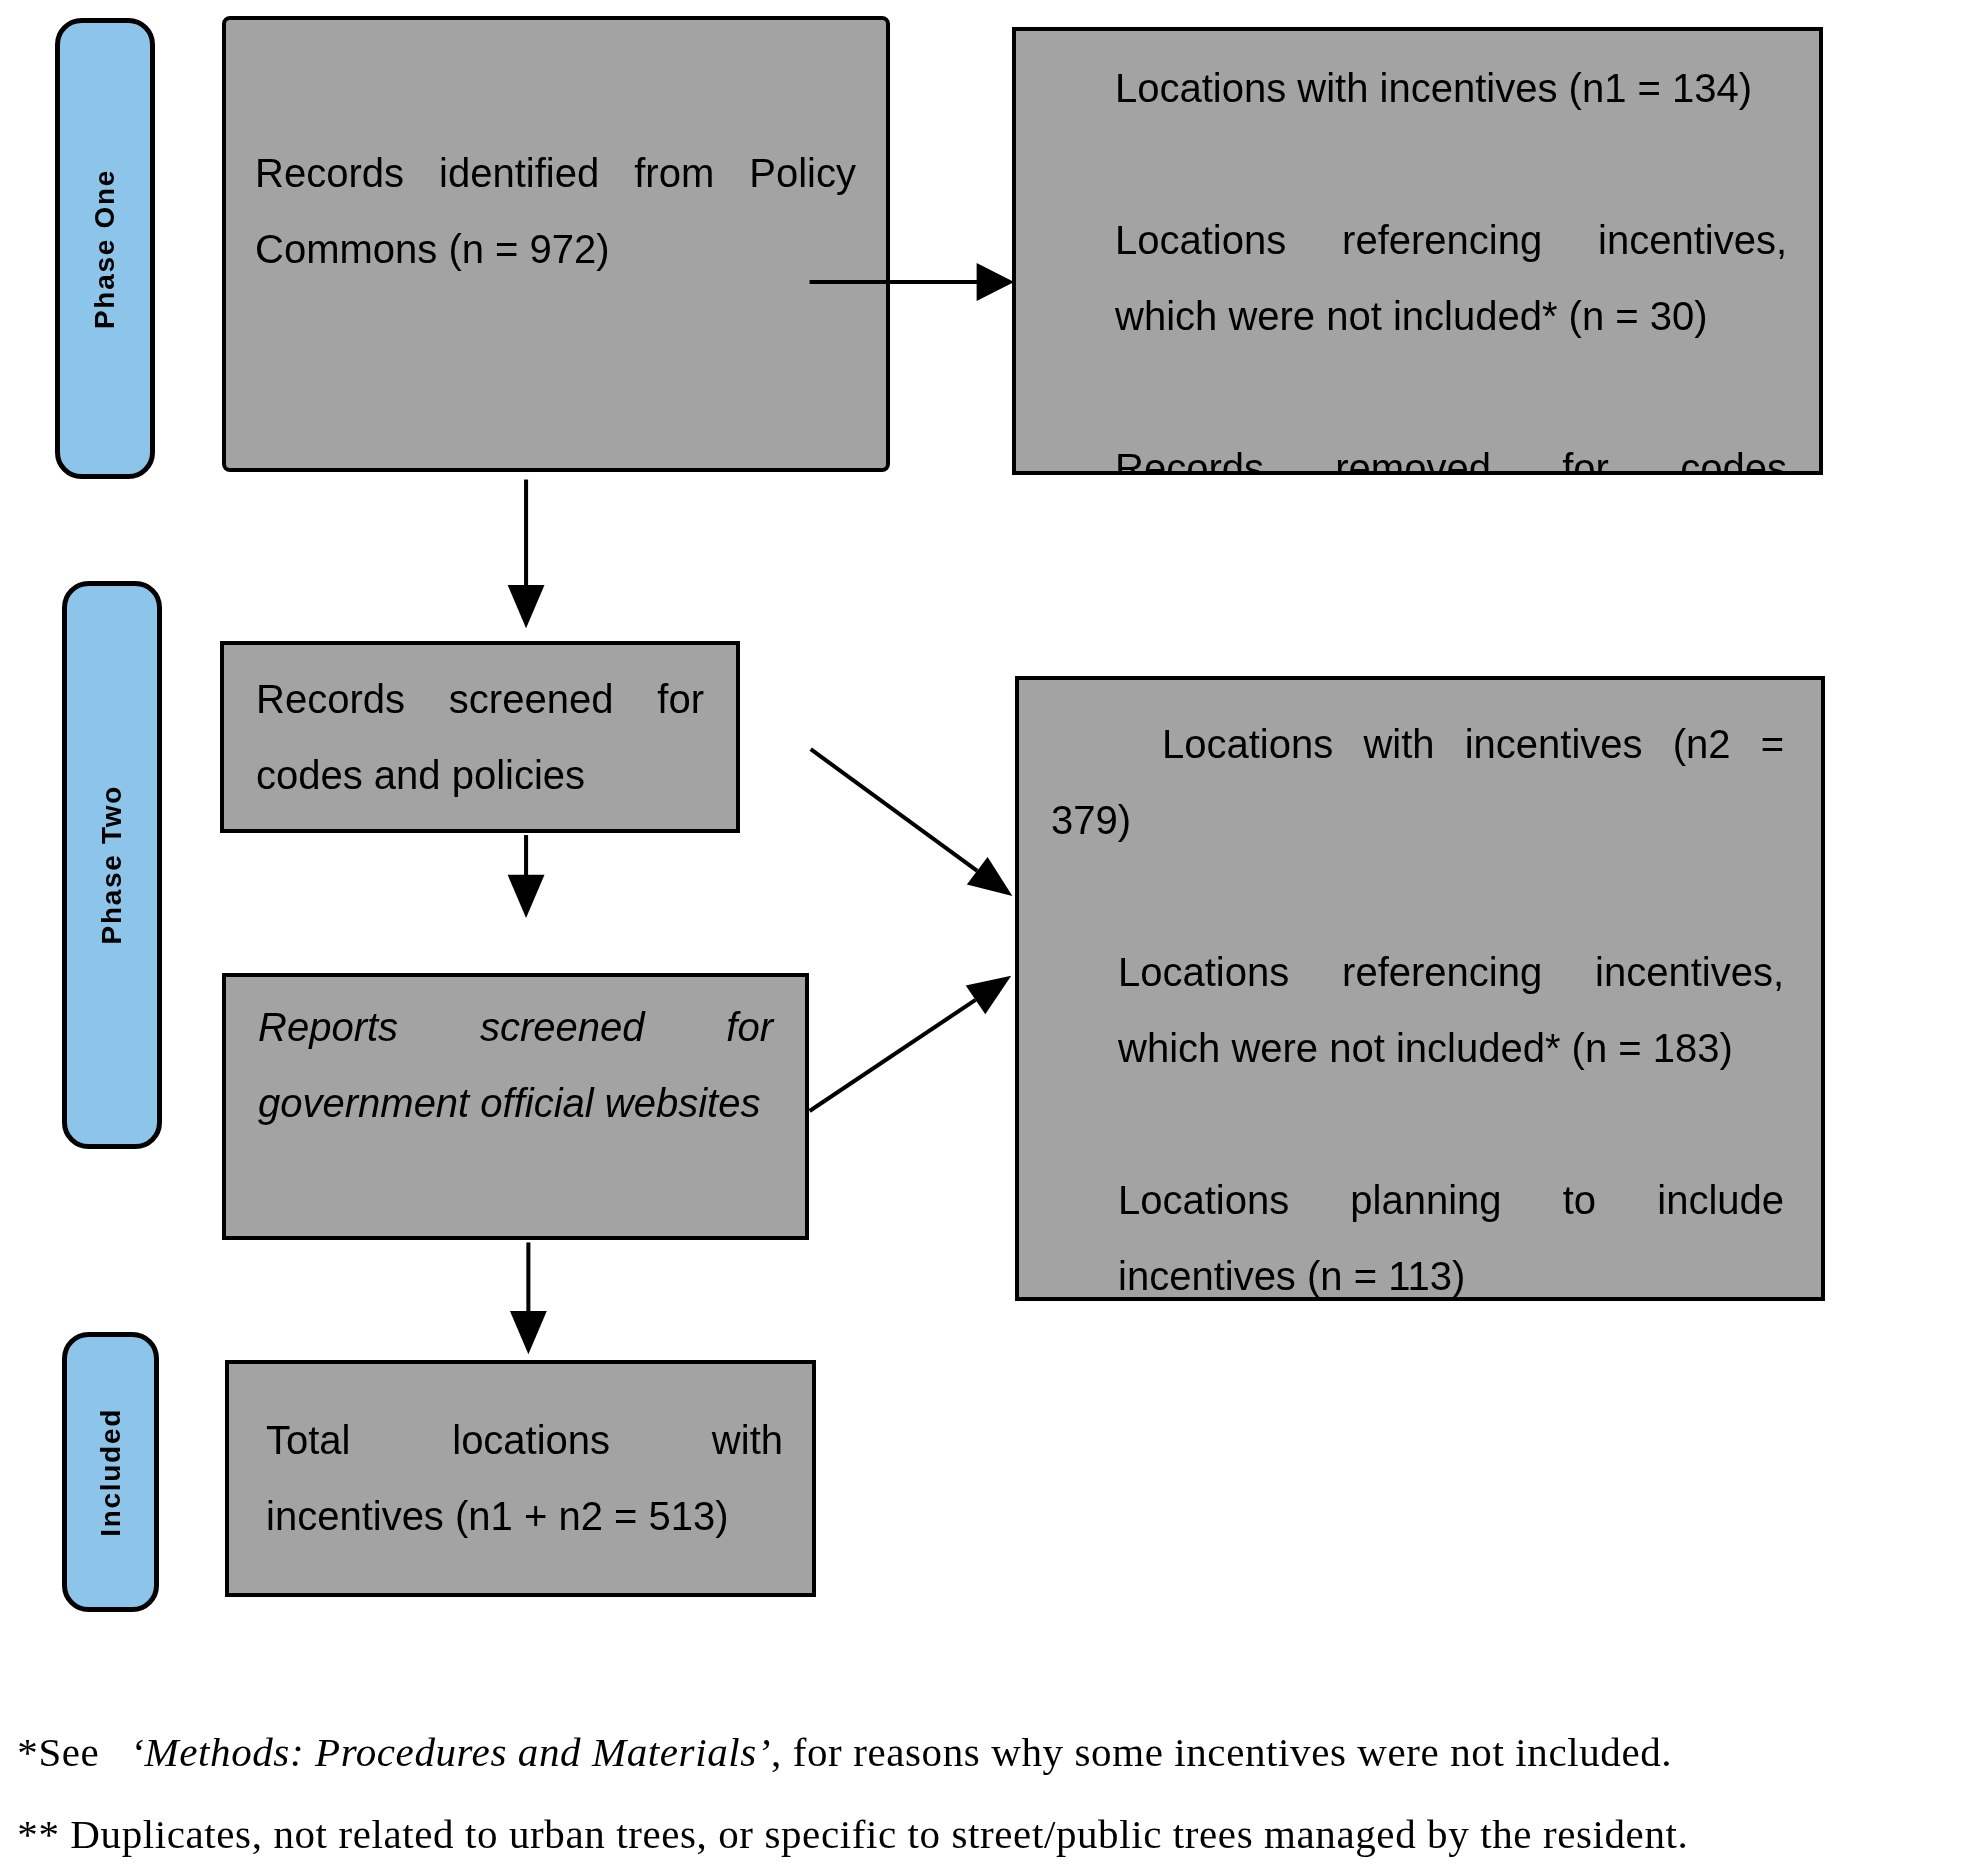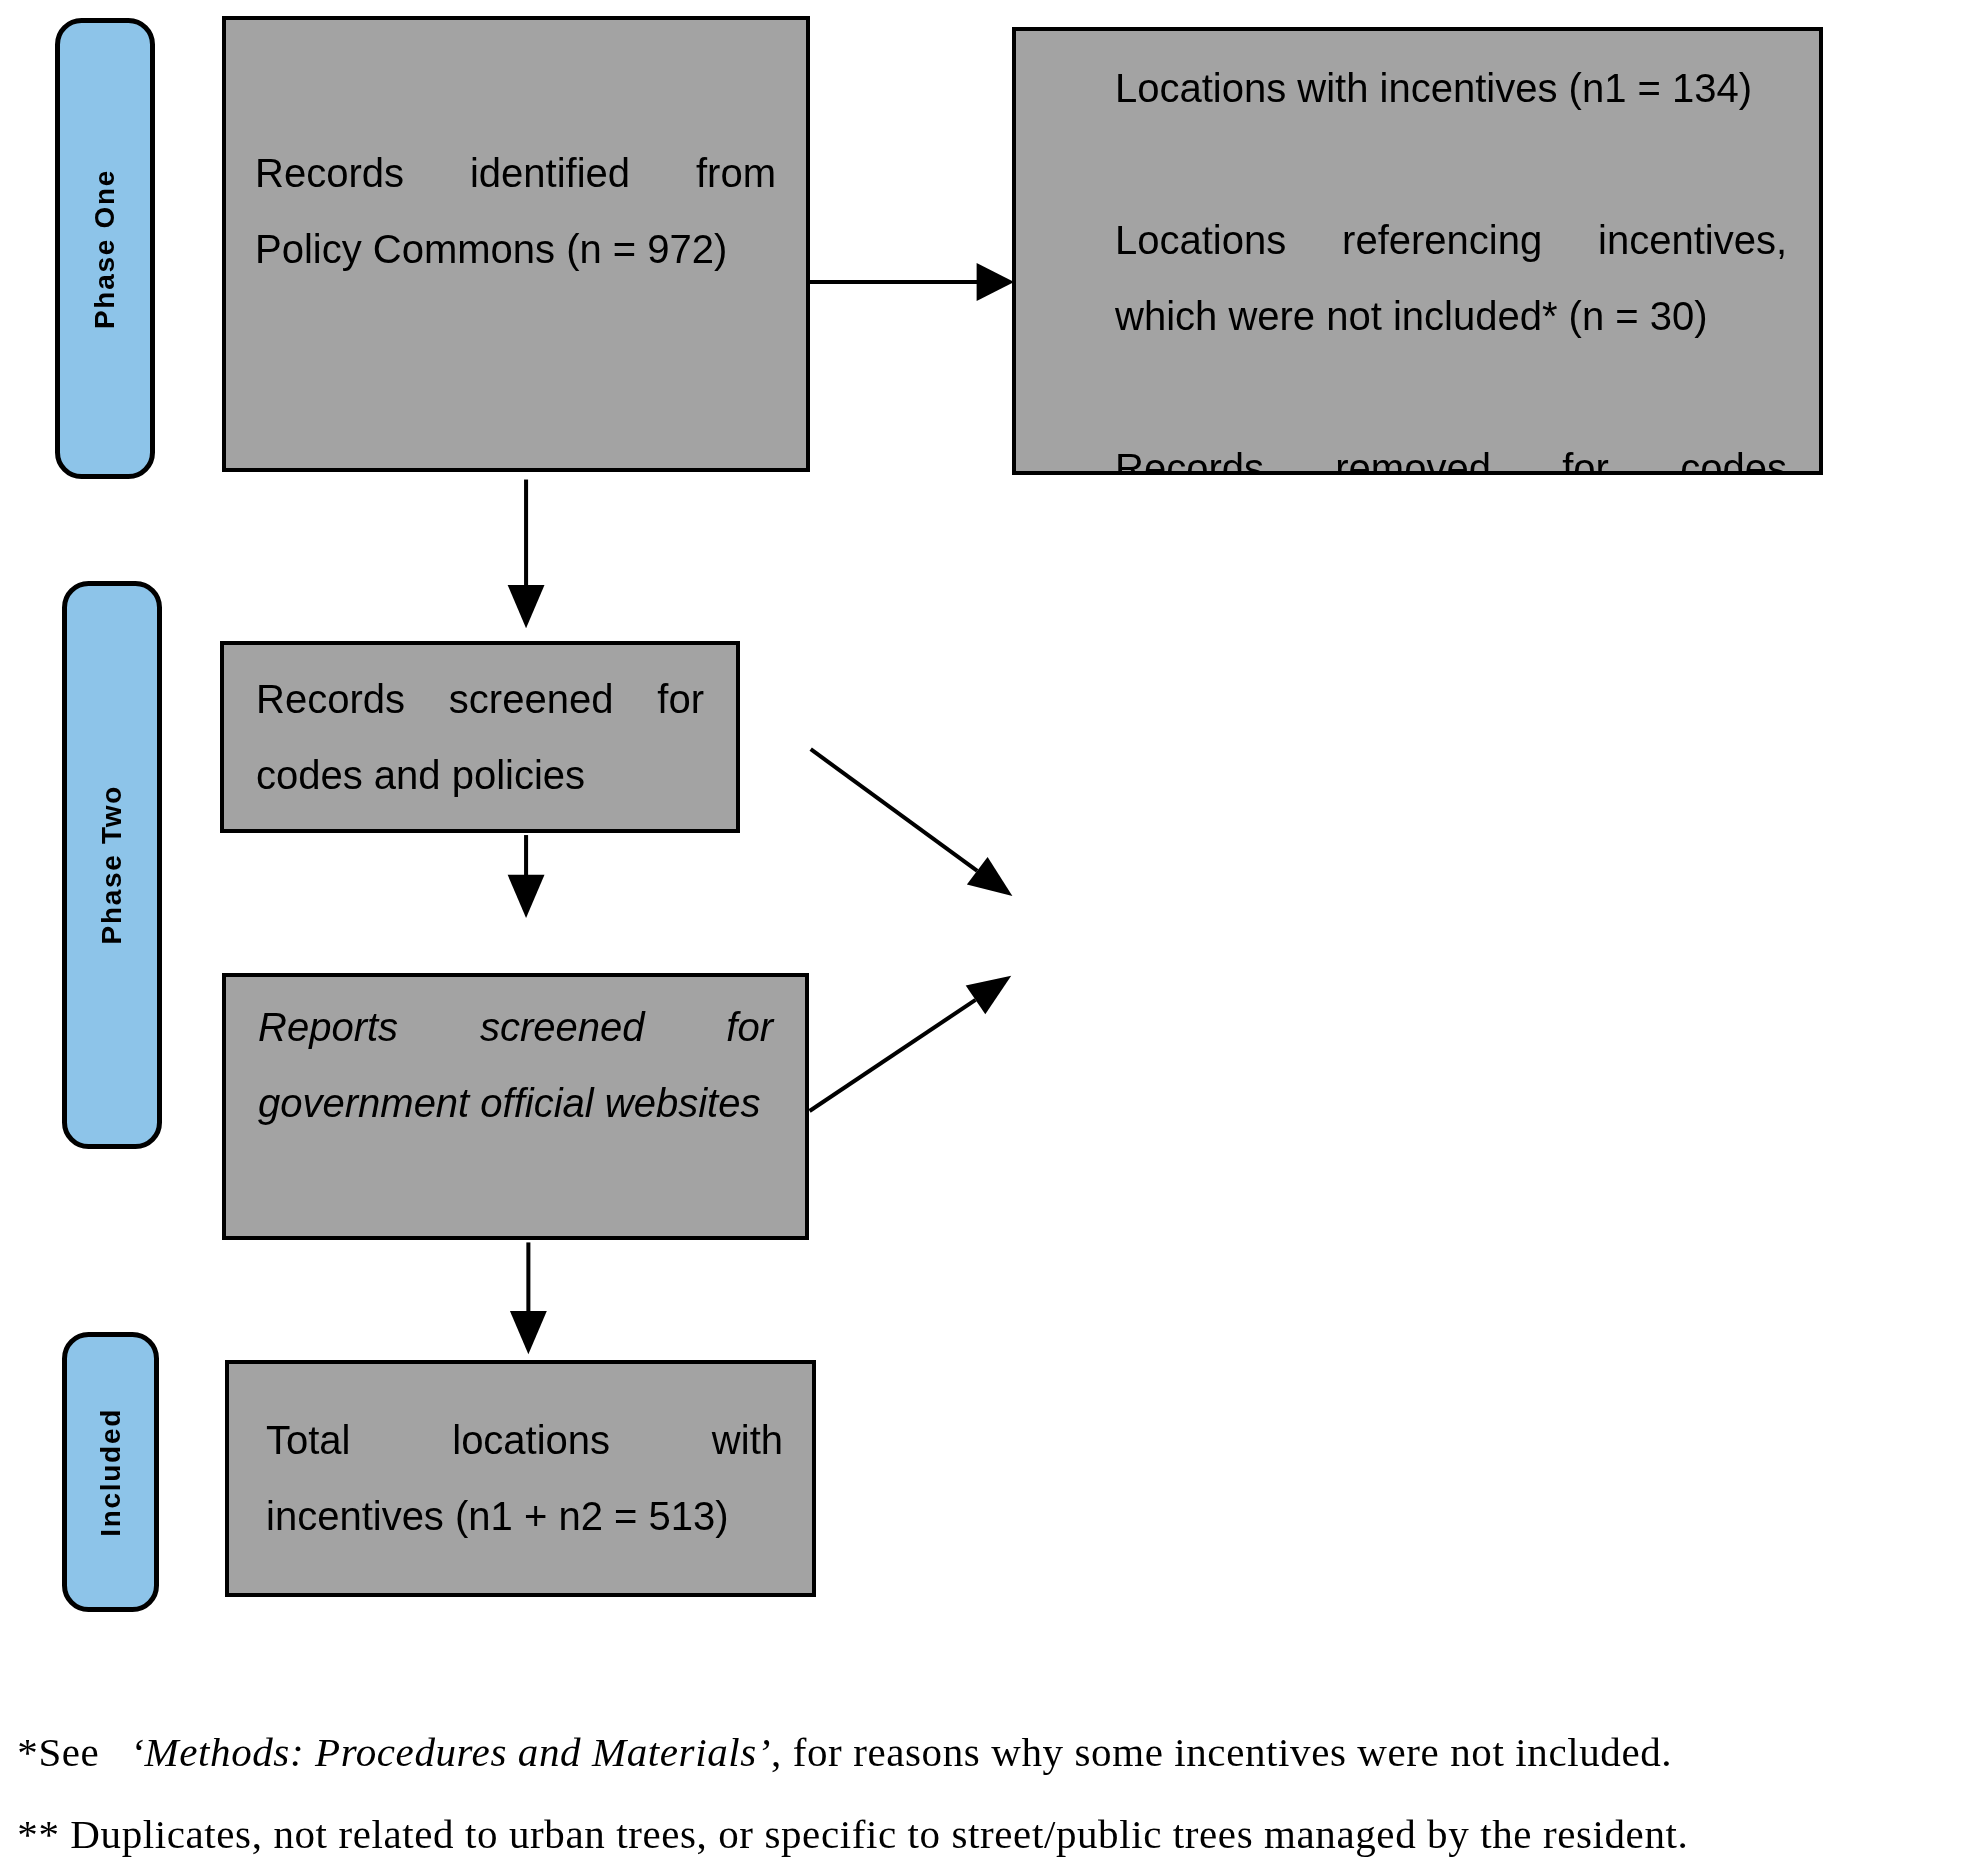--- a/index.html
+++ b/index.html
@@ -88,38 +88,43 @@
   <div class="pill" style="left:55px; top:18.4px; width:100px; height:461px;">
     <span class="pill-label">Phase One</span>
   </div>
   <div class="pill" style="left:62px; top:581px; width:100px; height:568px;">
     <span class="pill-label">Phase Two</span>
   </div>
   <div class="pill" style="left:62px; top:1332px; width:97px; height:280px;">
     <span class="pill-label">Included</span>
   </div>
 
-  <div class="box" id="box-records-identified" style="left:222px; top:16px; width:588px; height:456px;">
+  <div class="box" id="box-records-identified" style="left:222px; top:16px; width:668px; height:456px;border-radius:8px;">
     <p>Records identified from Policy Commons (n = 972)</p>
   </div>
 
   <div class="box" id="box-phase-one-outcomes" style="left:1012px; top:26.5px; width:811px; height:448px;">
     <p>Locations with incentives (n1 = 134)</p>
     <p>Locations referencing incentives, which were not included* (n = 30)</p>
     <p>Records removed for codes reasons**</p>
   </div>
 
   <div class="box" id="box-records-screened" style="left:220px; top:641px; width:520px; height:192px;">
     <p>Records screened for codes and policies</p>
   </div>
 
   <div class="box" id="box-reports-screened" style="left:222px; top:973px; width:587px; height:267px;">
     <p>Reports screened for government official websites</p>
   </div>
 
+  <div class="box" id="box-phase-two-outcomes" style="left:1015px; top:676px; width:810px; height:625px;">
+    <p class="first">Locations with incentives (n2 = 379)</p>
+    <p class="ind">Locations referencing incentives, which were not included* (n = 183)</p>
+    <p class="ind">Locations planning to include incentives (n = 113)</p>
+  </div>
 
   <div class="box" id="box-total-included" style="left:225px; top:1360px; width:591px; height:237px;">
     <p>Total locations with incentives (n1 + n2 = 513)</p>
   </div>
 
   <svg id="arrow-layer" viewBox="0 0 3445 3238">
     <g>
       <line x1="1405" y1="489" x2="1700" y2="489"></line>
       <polygon points="1695,456 1695,522 1760,489"></polygon>
     </g>

